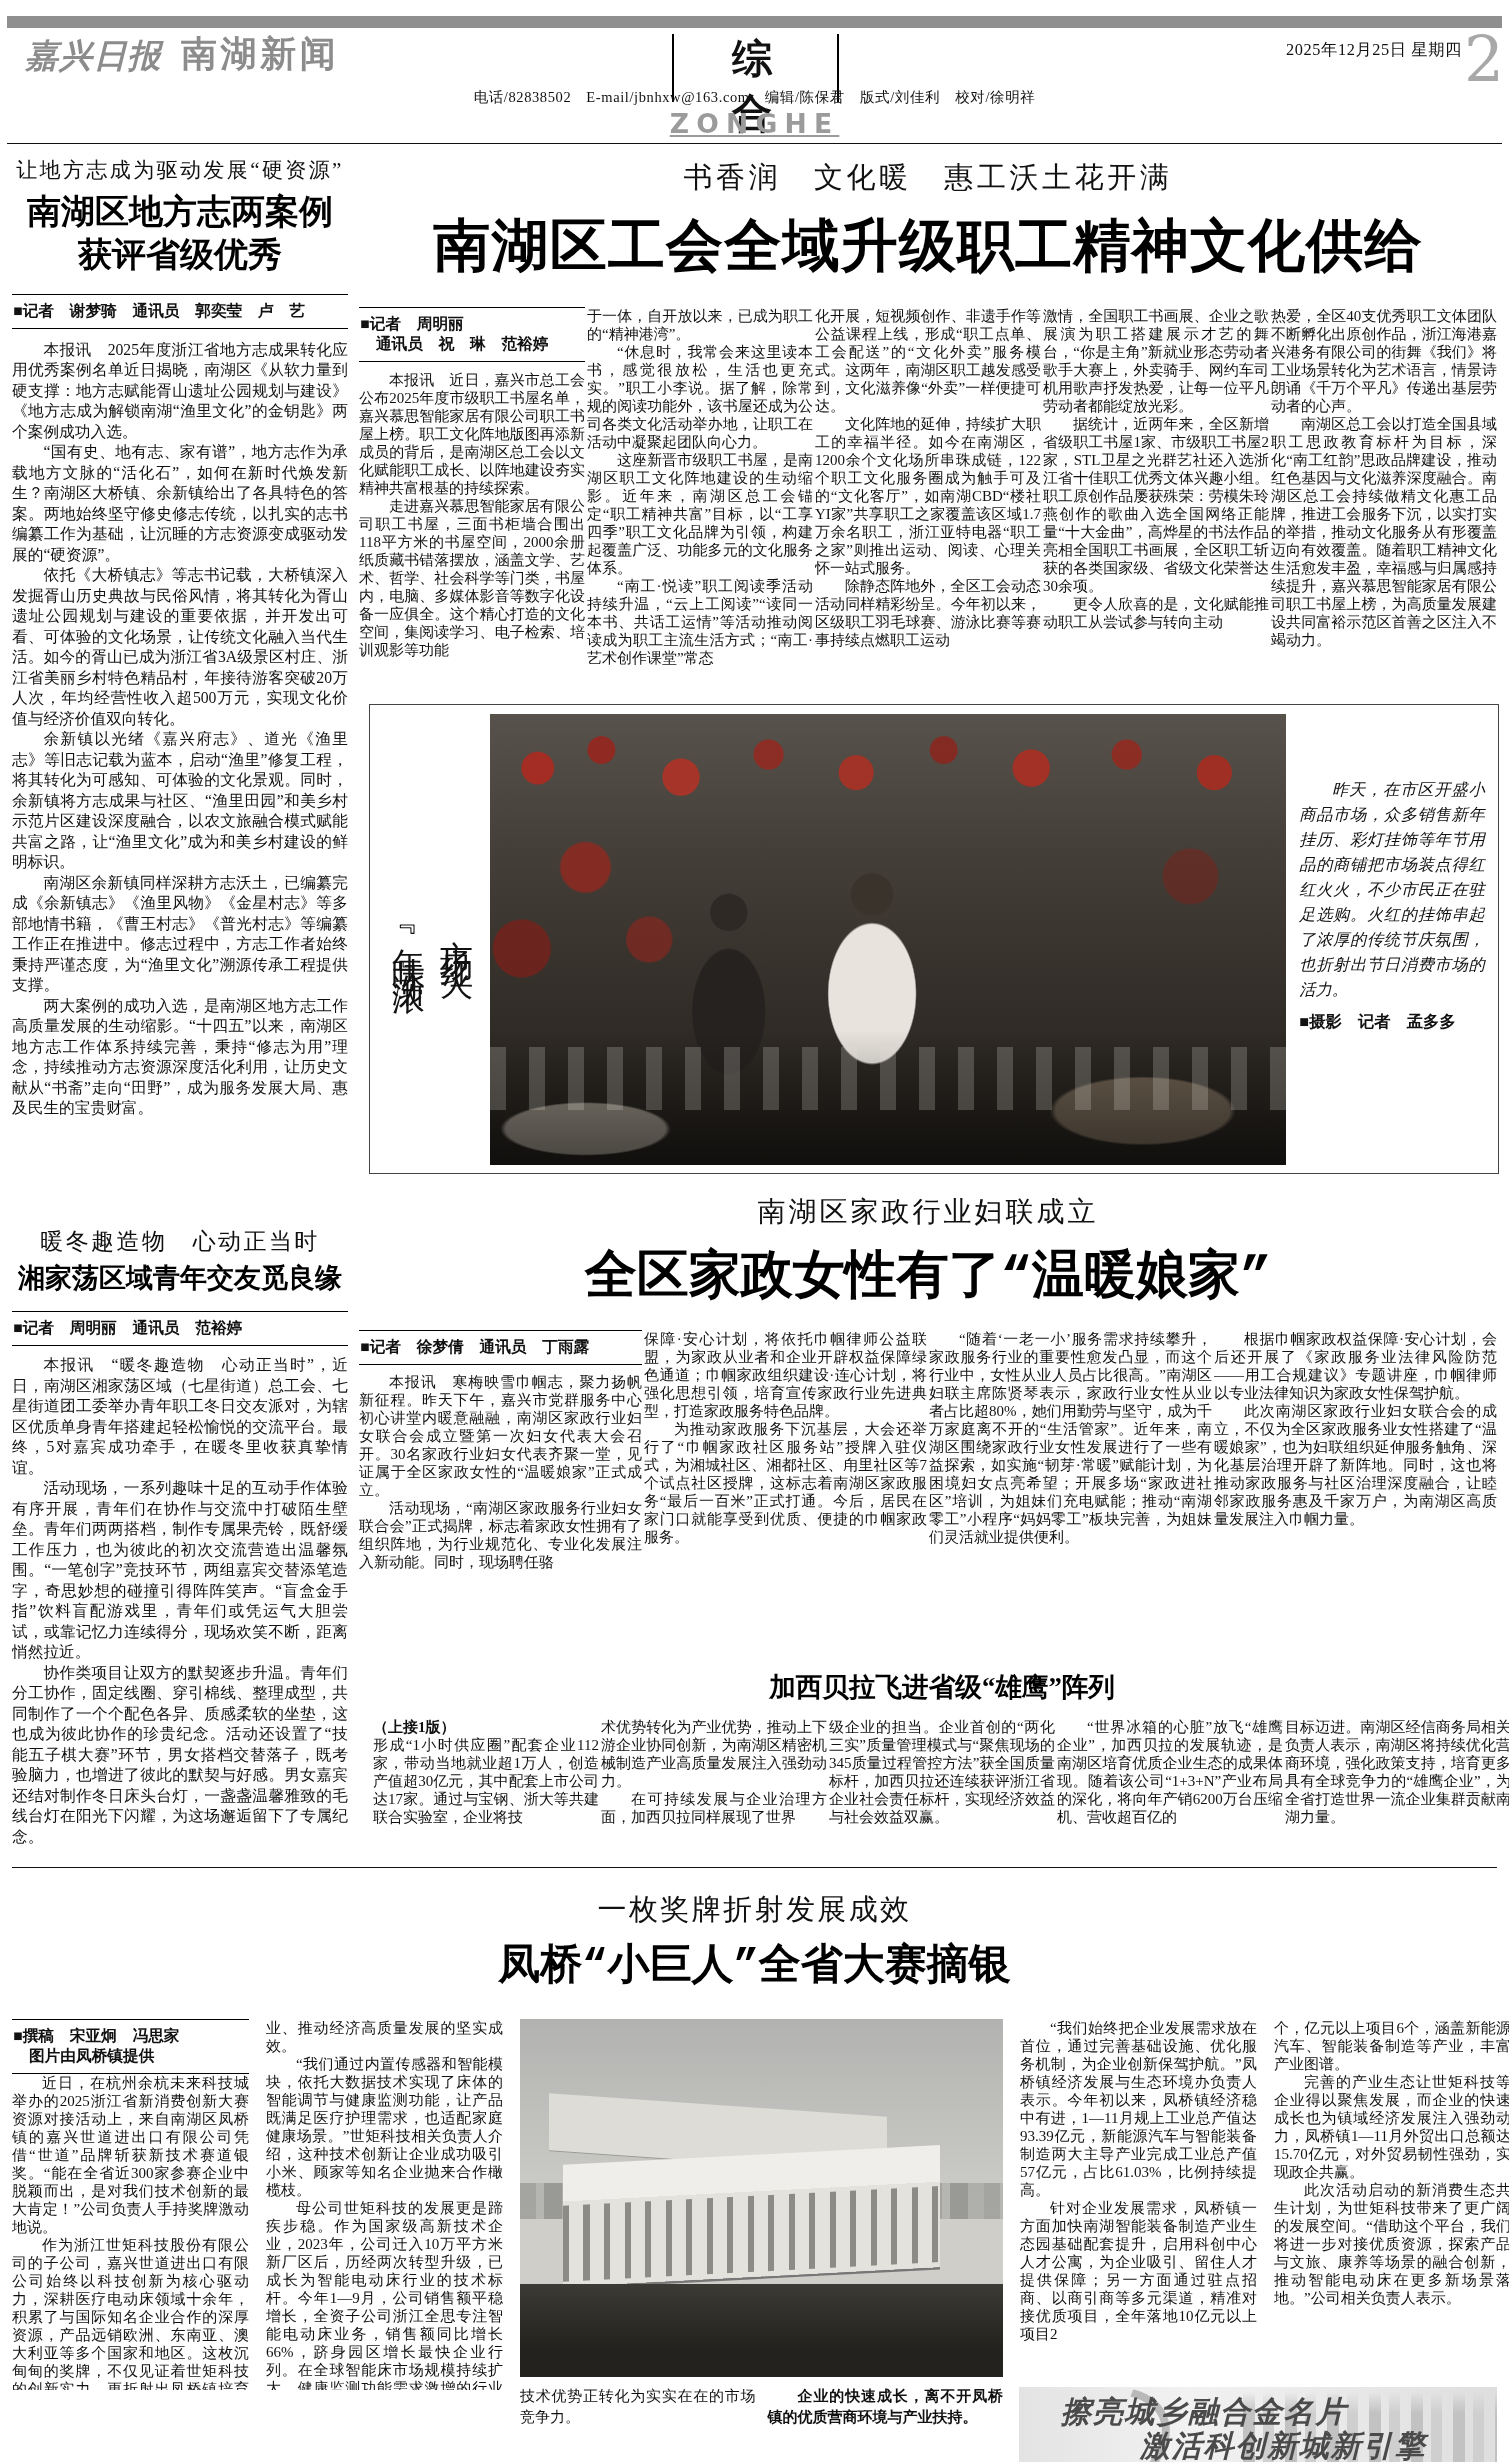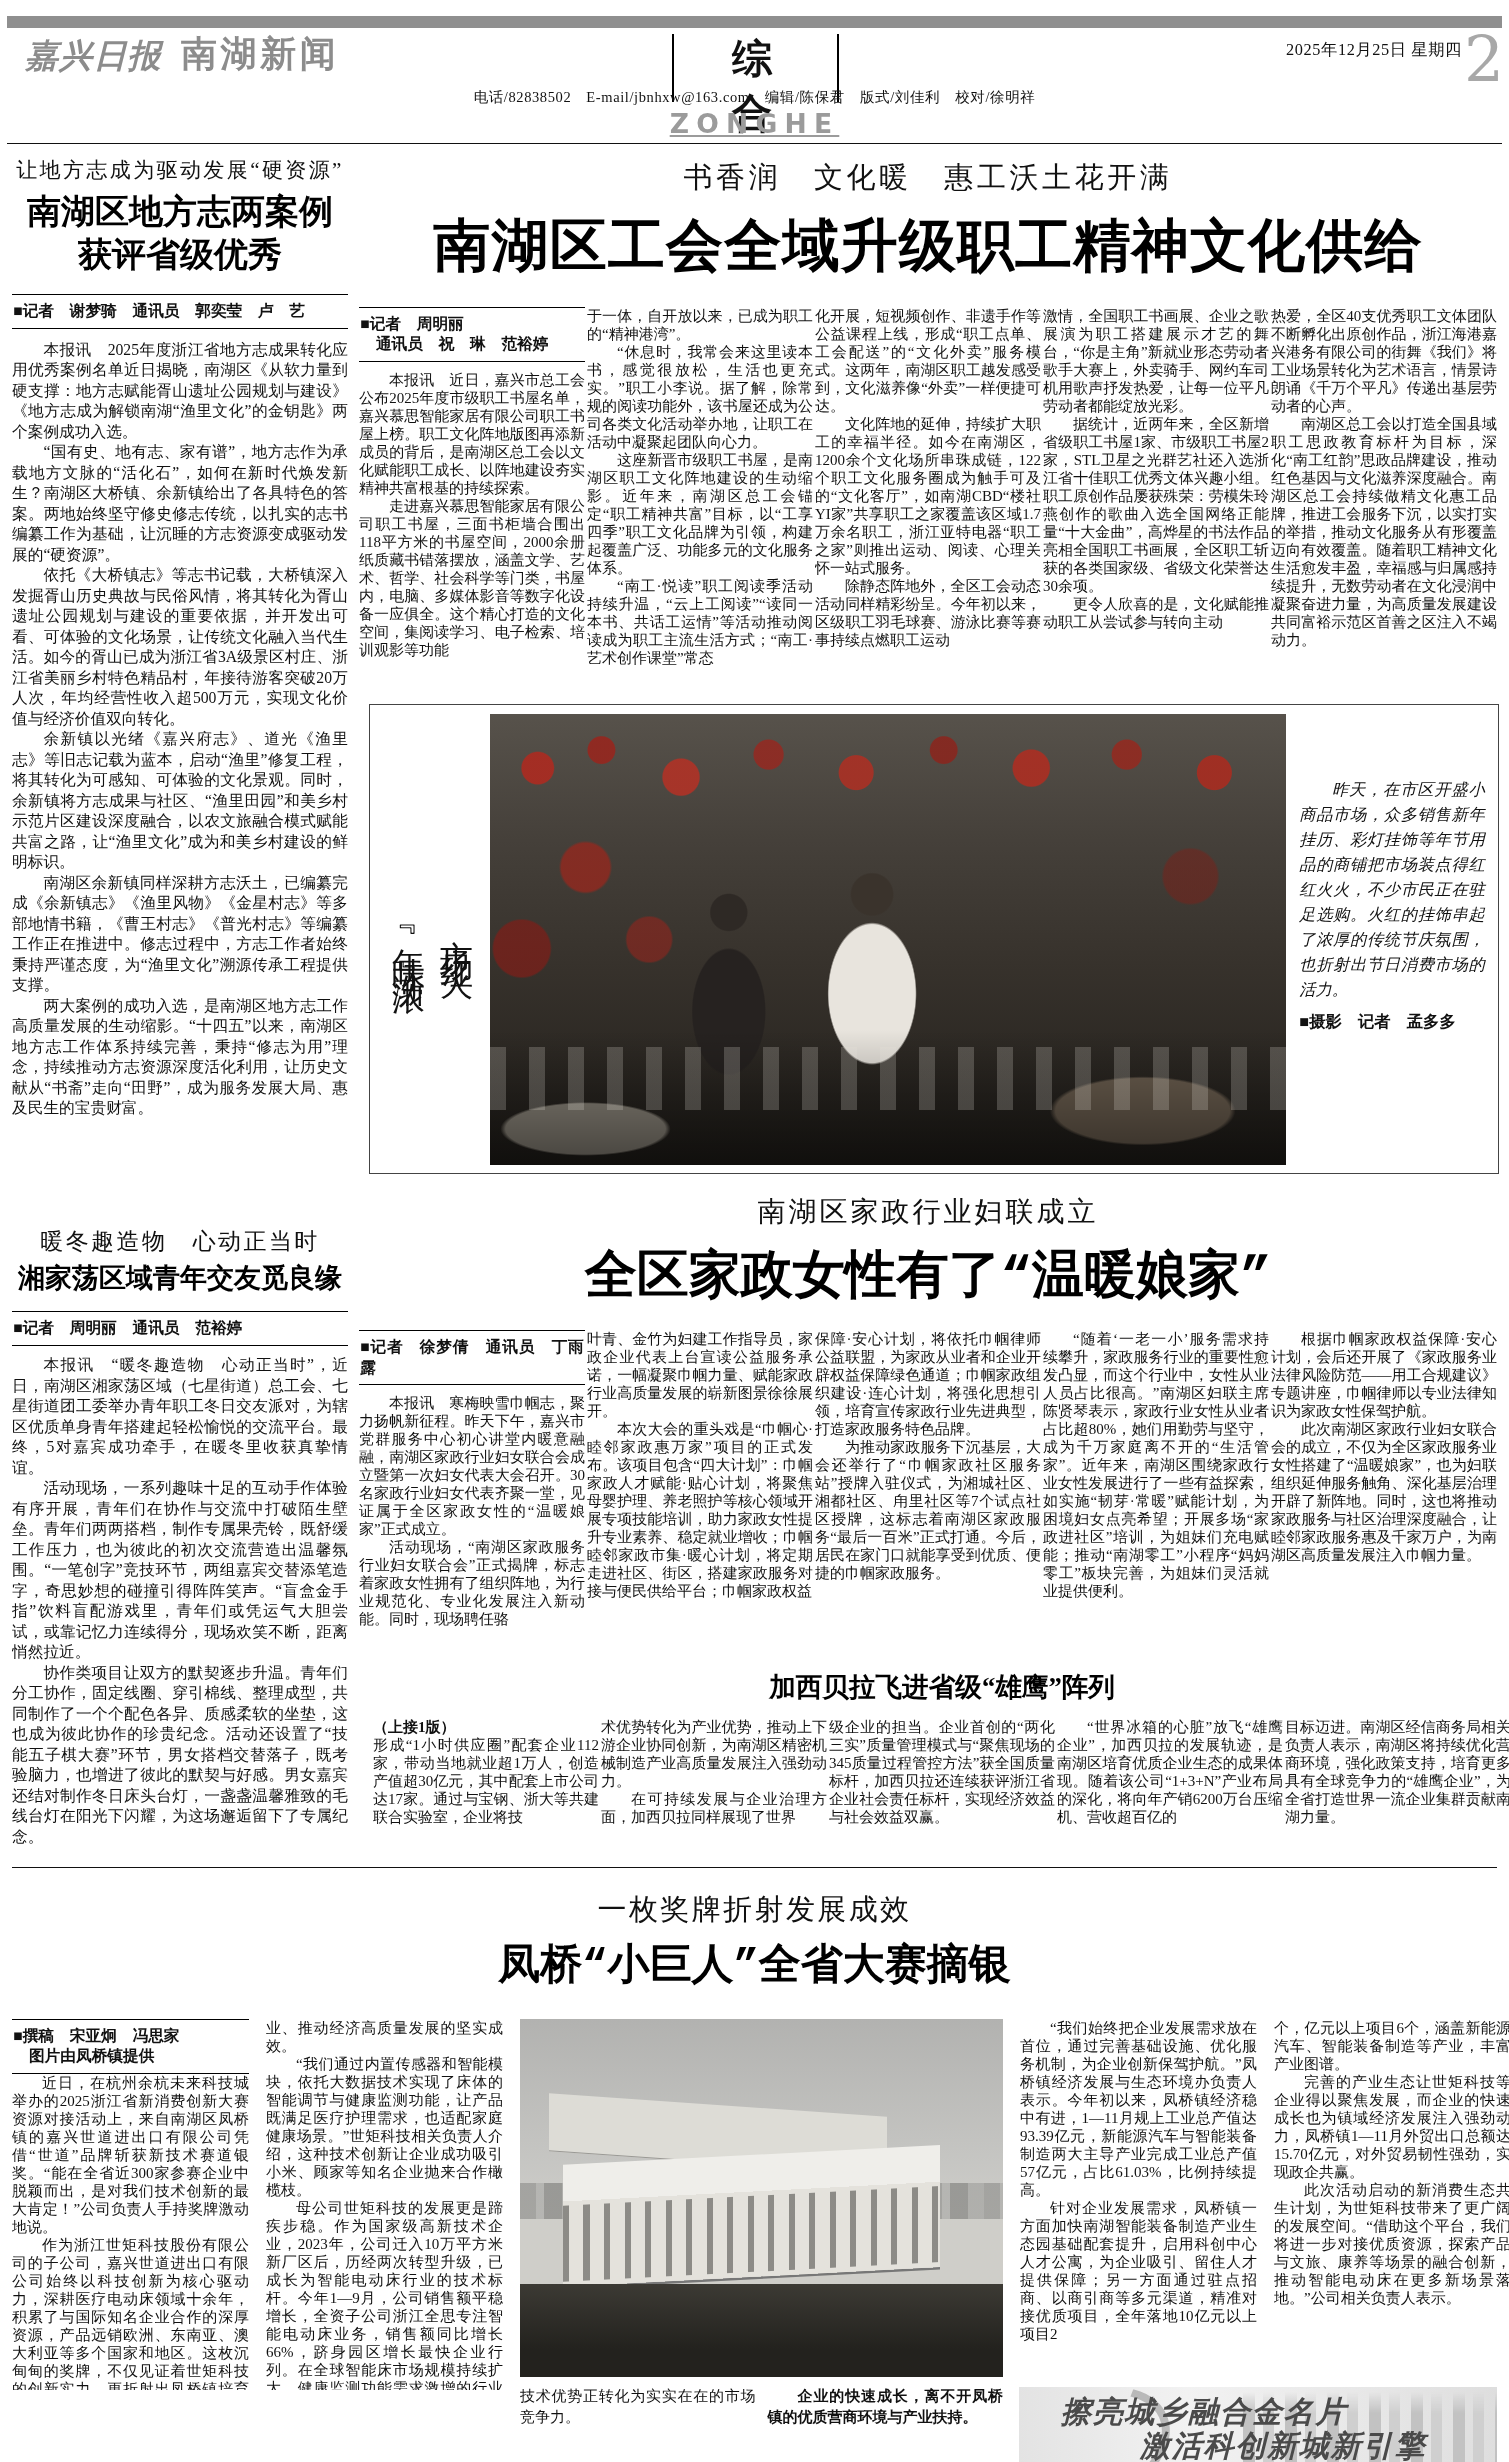--- a/index.html
+++ b/index.html
@@ -209,21 +209,21 @@
           <p class="para">文化阵地的延伸，持续扩大职工的幸福半径。如今在南湖区，1200余个文化场所串珠成链，122个职工文化服务圈成为触手可及的“文化客厅”，如南湖CBD“楼社YI家”共享职工之家覆盖该区域1.7万余名职工，浙江亚特电器“职工之家”则推出运动、阅读、心理关怀一站式服务。</p>
           <p class="para">除静态阵地外，全区工会动态活动同样精彩纷呈。今年初以来，区级职工羽毛球赛、游泳比赛等赛事持续点燃职工运动</p>
         </div>
       <div class="col main-col cont">
           <p class="para">激情，全国职工书画展、企业之歌展演为职工搭建展示才艺的舞台，“你是主角”新就业形态劳动者歌手大赛上，外卖骑手、网约车司机用歌声抒发热爱，让每一位平凡劳动者都能绽放光彩。</p>
           <p class="para">据统计，近两年来，全区新增省级职工书屋1家、市级职工书屋2家，STL卫星之光群艺社还入选浙江省十佳职工优秀文体兴趣小组。职工原创作品屡获殊荣：劳模朱玲燕创作的歌曲入选全国网络正能量“十大金曲”，高烨星的书法作品亮相全国职工书画展，全区职工斩获的各类国家级、省级文化荣誉达30余项。</p>
           <p class="para">更令人欣喜的是，文化赋能推动职工从尝试参与转向主动</p>
         </div>
       <div class="col main-col cont">
           <p class="para">热爱，全区40支优秀职工文体团队不断孵化出原创作品，浙江海港嘉兴港务有限公司的街舞《我们》将工业场景转化为艺术语言，情景诗朗诵《千万个平凡》传递出基层劳动者的心声。</p>
-          <p class="para">南湖区总工会以打造全国县域职工思政教育标杆为目标，深化“南工红韵”思政品牌建设，推动红色基因与文化滋养深度融合。南湖区总工会持续做精文化惠工品牌，推进工会服务下沉，以实打实的举措，推动文化服务从有形覆盖迈向有效覆盖。随着职工精神文化生活愈发丰盈，幸福感与归属感持续提升，无数劳动者在文化浸润中凝聚奋进力量，为高质量发展建设共同富裕示范区首善之区注入不竭动力。</p>
+          <p class="para">南湖区总工会以打造全国县域职工思政教育标杆为目标，深化“南工红韵”思政品牌建设，推动红色基因与文化滋养深度融合。南湖区总工会持续做精文化惠工品牌，推进工会服务下沉，以实打实的举措，推动文化服务从有形覆盖迈向有效覆盖。随着职工精神文化生活愈发丰盈，幸福感与归属感持续提升，嘉兴慕思智能家居有限公司职工书屋上榜，为高质量发展建设共同富裕示范区首善之区注入不竭动力。</p>
         </div>
     </div>
   </div>
 
   <div class="abs feature">
     <div class="feature-title">
       <div class="vtitle">
         <span>市场红火</span><br>
         <span>『年味』渐浓</span>
       </div>
@@ -243,24 +243,20 @@
     <div class="kicker">南湖区家政行业妇联成立</div>
     <div class="headline">全区家政女性有了“温暖娘家”</div>
     <div class="cols">
       <div class="col main-col">
         <div class="byline">■记者　徐梦倩　通讯员　丁雨露</div>
         <div>
             <p class="para">本报讯　寒梅映雪巾帼志，聚力扬帆新征程。昨天下午，嘉兴市党群服务中心初心讲堂内暖意融融，南湖区家政行业妇女联合会成立暨第一次妇女代表大会召开。30名家政行业妇女代表齐聚一堂，见证属于全区家政女性的“温暖娘家”正式成立。</p>
             <p class="para">活动现场，“南湖区家政服务行业妇女联合会”正式揭牌，标志着家政女性拥有了组织阵地，为行业规范化、专业化发展注入新动能。同时，现场聘任骆</p>
           </div>
       </div>
-      <div class="col main-col cont">
-          <p class="para">叶青、金竹为妇建工作指导员，家政企业代表上台宣读公益服务承诺，一幅凝聚巾帼力量、赋能家政行业高质量发展的崭新图景徐徐展开。</p>
-          <p class="para">本次大会的重头戏是“巾帼心·睦邻家政惠万家”项目的正式发布。该项目包含“四大计划”：巾帼家政人才赋能·贴心计划，将聚焦母婴护理、养老照护等核心领域开展专项技能培训，助力家政女性提升专业素养、稳定就业增收；巾帼睦邻家政市集·暖心计划，将定期走进社区、街区，搭建家政服务对接与便民供给平台；巾帼家政权益</p>
-        </div>
       <div class="col main-col cont">
           <p class="para">保障·安心计划，将依托巾帼律师公益联盟，为家政从业者和企业开辟权益保障绿色通道；巾帼家政组织建设·连心计划，将强化思想引领，培育宣传家政行业先进典型，打造家政服务特色品牌。</p>
           <p class="para">为推动家政服务下沉基层，大会还举行了“巾帼家政社区服务站”授牌入驻仪式，为湘城社区、湘都社区、甪里社区等7个试点社区授牌，这标志着南湖区家政服务“最后一百米”正式打通。今后，居民在家门口就能享受到优质、便捷的巾帼家政服务。</p>
         </div>
       <div class="col main-col">
           <p class="para">“随着‘一老一小’服务需求持续攀升，家政服务行业的重要性愈发凸显，而这个行业中，女性从业人员占比很高。”南湖区妇联主席陈贤琴表示，家政行业女性从业者占比超80%，她们用勤劳与坚守，成为千万家庭离不开的“生活管家”。近年来，南湖区围绕家政行业女性发展进行了一些有益探索，如实施“韧芽·常暖”赋能计划，为困境妇女点亮希望；开展多场“家政进社区”培训，为姐妹们充电赋能；推动“南湖零工”小程序“妈妈零工”板块完善，为姐妹们灵活就业提供便利。</p>
         </div>
       <div class="col main-col">
           <p class="para">根据巾帼家政权益保障·安心计划，会后还开展了《家政服务业法律风险防范——用工合规建议》专题讲座，巾帼律师以专业法律知识为家政女性保驾护航。</p>
           <p class="para">此次南湖区家政行业妇女联合会的成立，不仅为全区家政服务业女性搭建了“温暖娘家”，也为妇联组织延伸服务触角、深化基层治理开辟了新阵地。同时，这也将推动家政服务与社区治理深度融合，让睦邻家政服务惠及千家万户，为南湖区高质量发展注入巾帼力量。</p>

